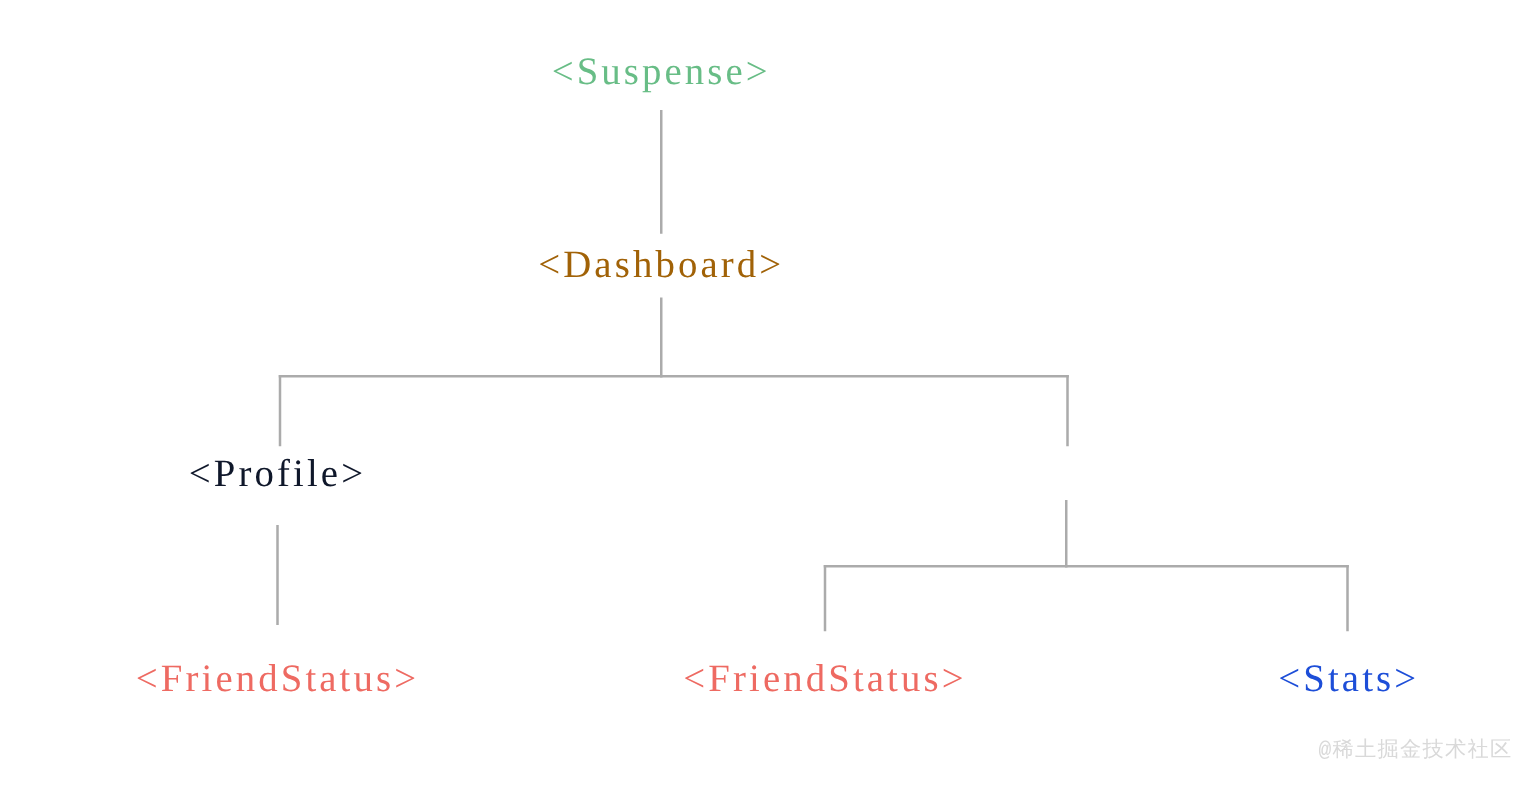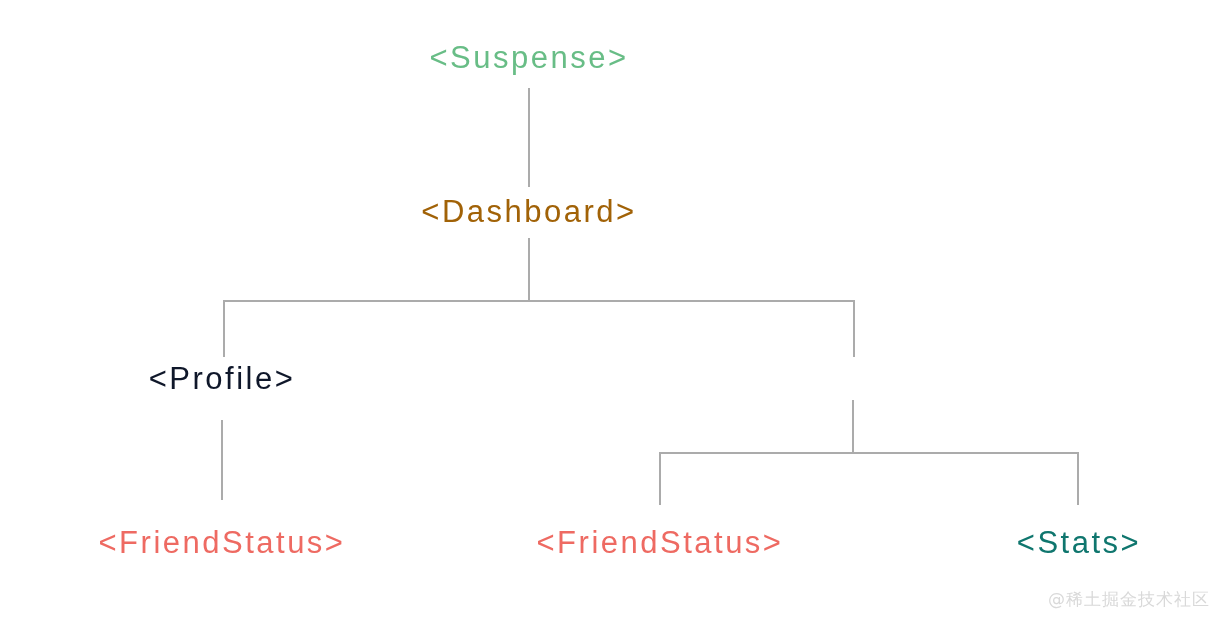--- a/index.html
+++ b/index.html
@@ -11,21 +11,21 @@
     overflow: hidden;
     font-family: "DejaVu Sans", "Liberation Sans", sans-serif;
   }
   .stage {
     position: absolute;
     inset: 0;
   }
   .node {
     position: absolute;
     transform: translate(-50%, -50%);
-    font-family: Liberation Sans, sans-serif;
+    font-family: Liberation Serif, serif;
     font-size: 31px;
     font-weight: normal;
     letter-spacing: 2.5px;
     white-space: nowrap;
     line-height: 1;
   }
   .edge {
     position: absolute;
     background: var(--line-color, #ababab);
   }
@@ -71,16 +71,16 @@
   <div class="edge" id="e-content-stem"></div>
   <div class="edge" id="e-content-connector"></div>
   <div class="edge" id="e-fs2-drop"></div>
   <div class="edge" id="e-stats-drop"></div>
 
   <span class="node" id="n-suspense" style="color: rgb(104, 189, 134);">&lt;Suspense&gt;</span>
   <span class="node" id="n-dashboard" style="color: #a16207;">&lt;Dashboard&gt;</span>
   <span class="node" id="n-profile" style="color: #0f172a;">&lt;Profile&gt;</span>
   <span class="node" id="n-fs1" style="color: rgb(238, 106, 98);">&lt;FriendStatus&gt;</span>
   <span class="node" id="n-fs2" style="color: rgb(238, 106, 98);">&lt;FriendStatus&gt;</span>
-  <span class="node" id="n-stats" style="color: #0f766e; text-align: right;">&lt;Stats&gt;</span>
+  <span class="node" id="n-stats" style="color: #1d4ed8; text-align: right;">&lt;Stats&gt;</span>
 
-  <span class="watermark" style="color: rgb(217, 217, 217);">@稀土掘金技术社区</span>
+  <span class="watermark" style="color: rgb(217, 217, 217); font-family: Liberation Mono, monospace;">@稀土掘金技术社区</span>
 </div>
 
 </body></html>

